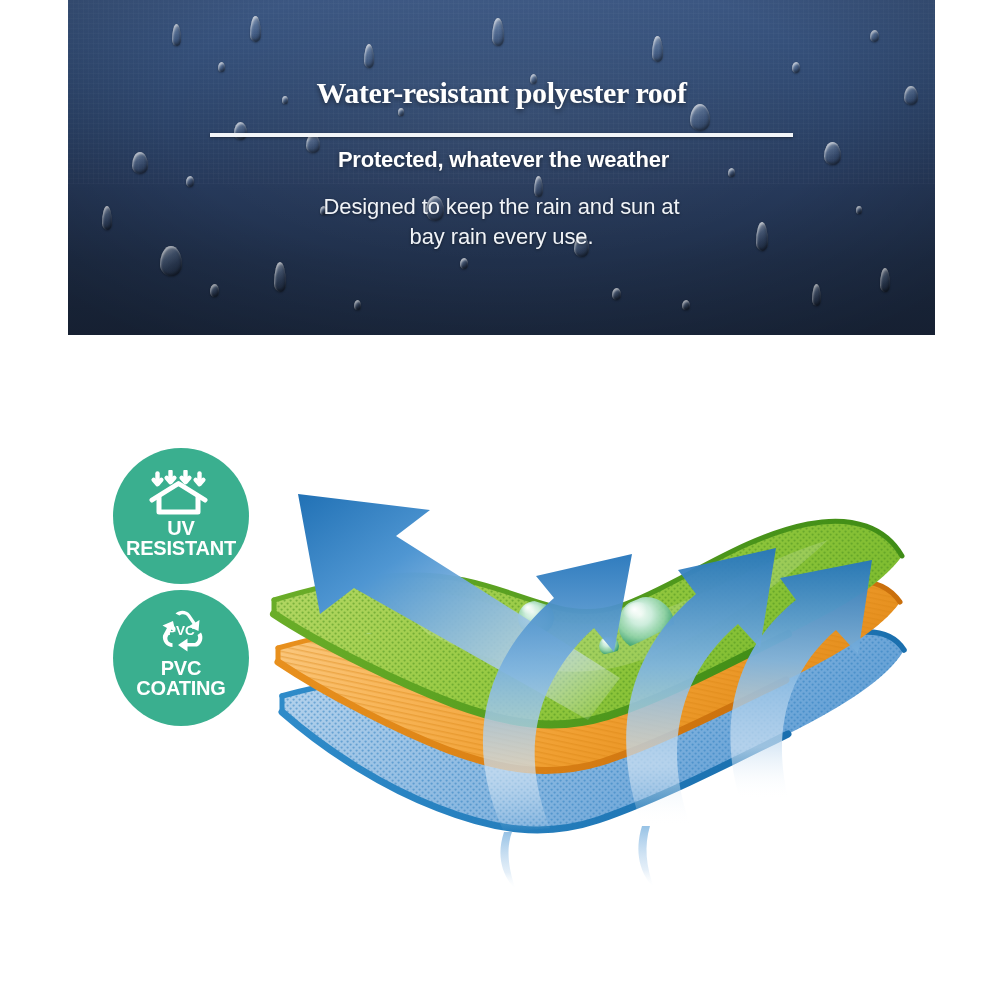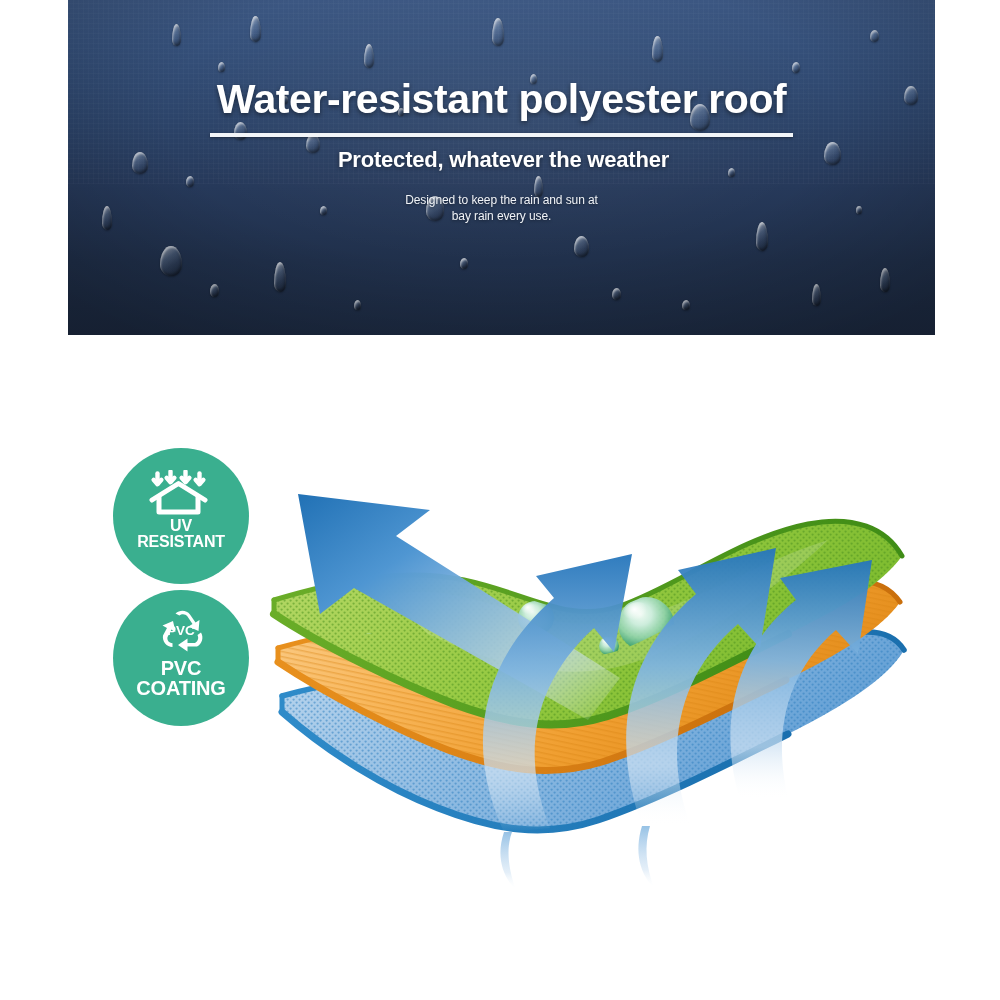--- a/index.html
+++ b/index.html
@@ -82,25 +82,26 @@
     width: 100%;
     height: 100%;
     text-align: center;
   }
 
   .hero-title {
     position: absolute;
     top: 76px;
     left: 0; right: 0;
     color: #ffffff;
-    font-size: 41px;
+    font-size: 30px;
     font-weight: 700;
     letter-spacing: -0.4px;
     text-shadow: 0 2px 5px rgba(0,0,0,.45);
     white-space: nowrap;
+    font-family: Liberation Serif, serif;
   }
 
   .hero-rule {
     position: absolute;
     top: 133px;
     left: 142px;
     width: 583px;
     height: 4px;
     background: #f2f5f8;
     box-shadow: 0 1px 3px rgba(0,0,0,.40);
@@ -115,21 +116,21 @@
     font-weight: 700;
     letter-spacing: -0.2px;
     text-shadow: 0 1px 4px rgba(0,0,0,.45);
   }
 
   .hero-desc {
     position: absolute;
     top: 192px;
     left: 0; right: 0;
     color: #f0f3f7;
-    font-size: 12px;
+    font-size: 22px;
     font-weight: 400;
     line-height: 1.35;
     letter-spacing: -0.1px;
     text-shadow: 0 1px 3px rgba(0,0,0,.45);
   }
 
   
   .badges {
     position: absolute;
     left: 113px;
@@ -163,21 +164,21 @@
   .badge-pvc  .badge-icon { top: 18px; height: 46px; }
   .badge-thick .badge-icon { top: 28px; height: 22px; }
 
   .badge-text {
     position: absolute;
     left: 2px; right: 2px;
     font-weight: 700;
     line-height: 1.02;
     letter-spacing: -0.2px;
   }
-  .badge-uv .badge-text    { top: 70px; font-size: 16px; }
+  .badge-uv .badge-text    { top: 70px; font-size: 20px; }
   .badge-pvc .badge-text   { top: 68px; font-size: 20px; }
   .badge-thick .badge-text { top: 56px; font-size: 20px; }
 
   .badge-text .ln { display: block; white-space: nowrap; }
   .badge-thick .unit { font-size: 15px; }
 
   .thick-bar {
     width: 72px;
     height: 9px;
     background: #ffffff;

